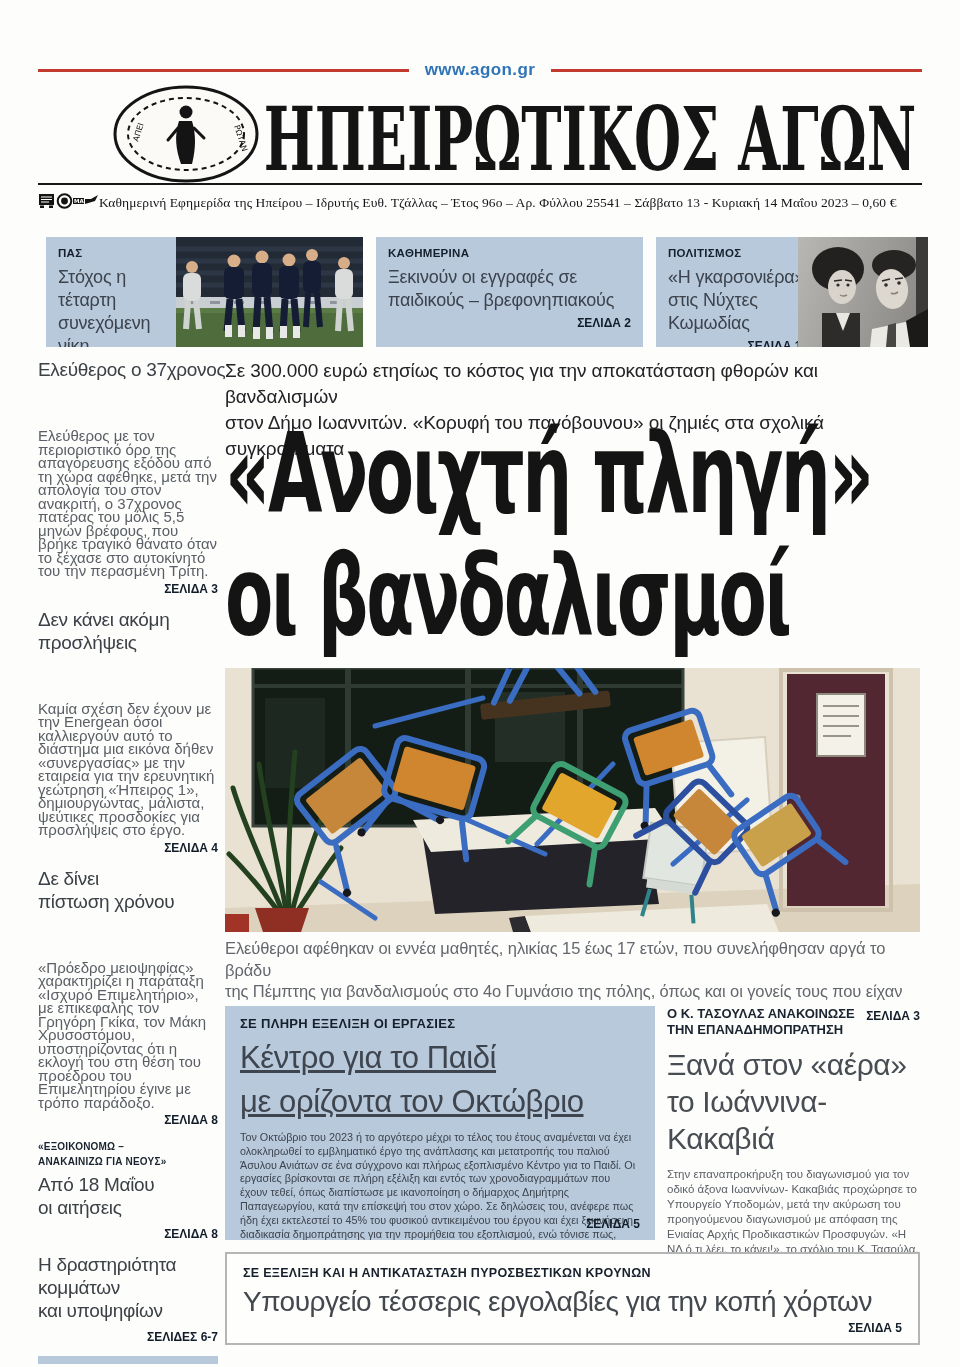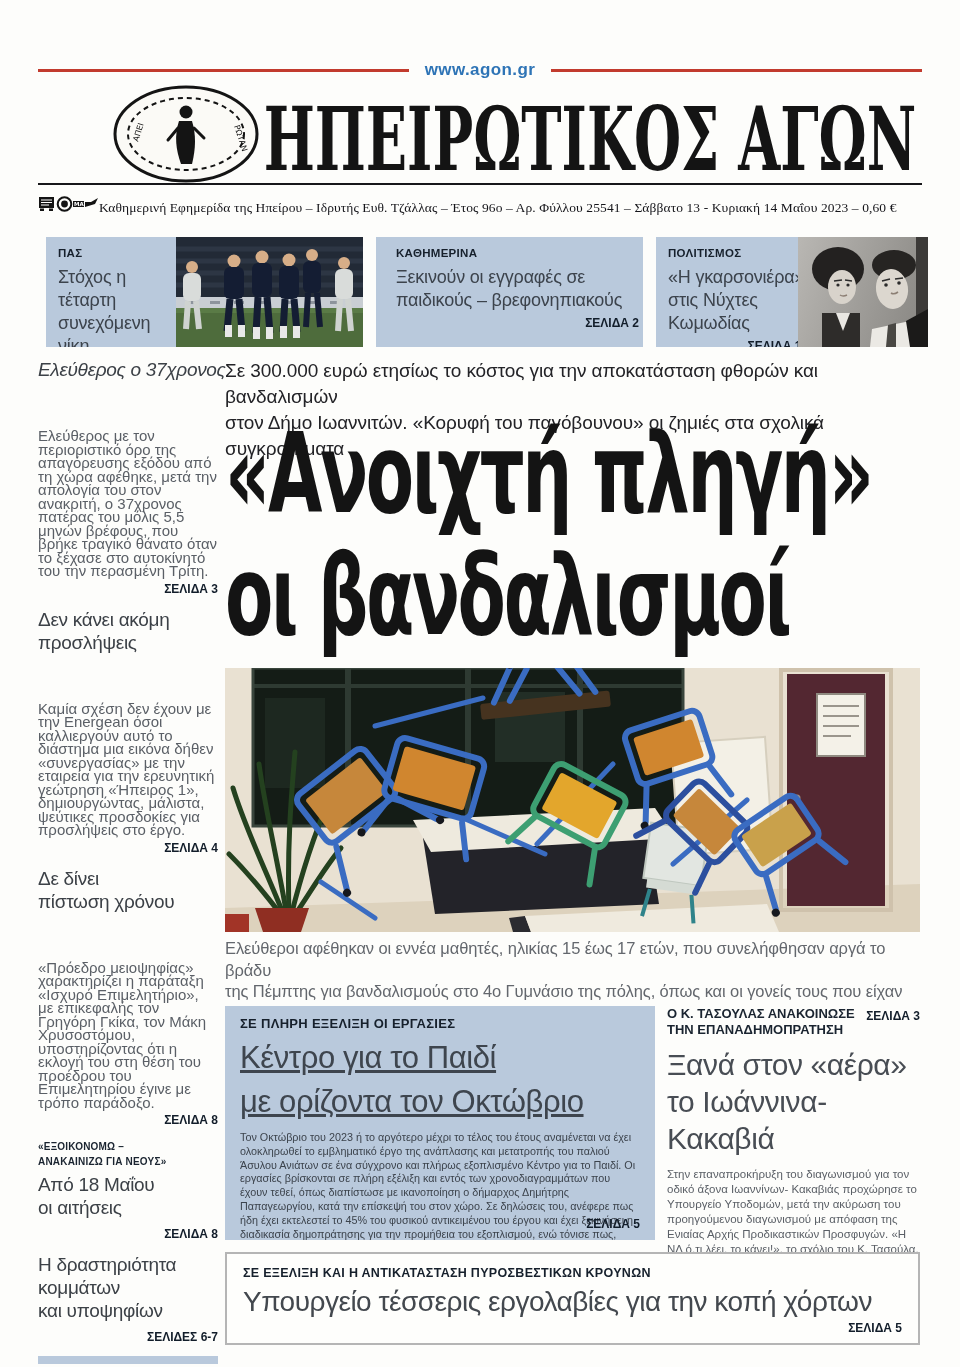--- a/index.html
+++ b/index.html
@@ -11,21 +11,21 @@
   
   .top-rule-row{left:38px;right:38px;top:60px;display:flex;align-items:center;gap:16px;}
   .top-rule{flex:1;height:3px;background:#c23b2e;}
   .site-url{color:#2e74b6;font-weight:bold;font-size:17px;letter-spacing:.4px;}
   .masthead-logo{left:110px;top:84px;}
   .masthead-title-wrap{left:250px;right:30px;top:88px;height:104px;display:flex;
         justify-content:center;align-items:center;}
   .masthead-title{font-family:"DejaVu Serif",serif;font-weight:700;font-size:66px;color:#141414;
         transform:scale(0.82,1.32);letter-spacing:0;white-space:nowrap;}
   .rule-dark{left:38px;right:38px;top:183px;height:2px;background:#17171a;}
-  .dateline-row{left:38px;right:38px;top:190px;height:26px;display:flex;align-items:flex-end;}
+  .dateline-row{left:38px;right:38px;top:190px;height:26px;display:flex;align-items:center;}
   .dateline{font-family:"Liberation Serif",serif;font-size:13.5px;color:#15151a;white-space:nowrap;
         letter-spacing:.1px;}
 
   
   .teaser-row{left:38px;top:237px;width:884px;height:110px;display:flex;gap:13px;padding-left:8px;}
   .teaser{position:relative;background:#b9c9dc;height:110px;overflow:hidden;}
   .teaser-text{position:absolute;left:12px;top:9px;}
   .kicker{font-weight:bold;font-size:11.5px;line-height:14px;color:#16202c;letter-spacing:.3px;}
   .teaser-title{font-size:18px;line-height:23px;color:#3c434c;letter-spacing:-.2px;margin-top:6px;}
   .pageref{font-weight:bold;font-size:12px;line-height:15px;color:#121d2a;text-align:right;}
@@ -167,21 +167,21 @@
               <path d="M132 56 L130 90 M141 56 L144 90" stroke="#141d33" stroke-width="6"></path>
             <circle cx="168" cy="26" r="6" fill="#d7ae88"></circle>
               <rect x="159" y="32" width="18" height="30" rx="6" fill="#d9dcda"></rect>
               <path d="M164 62 L162 94 M172 62 L175 94" stroke="#cfd3d0" stroke-width="6"></path>
           </g>
         </svg>
       </div>
     </div>
 
     <div class="teaser" style="width:267px;">
-      <div class="teaser-text" style="width:243px;margin-left:8px;">
+      <div class="teaser-text" style="width:243px;">
         <div class="kicker">ΚΑΘΗΜΕΡΙΝΑ</div>
         <div class="teaser-title pre">Ξεκινούν οι εγγραφές σε
 παιδικούς – βρεφονηπιακούς</div>
         <div class="pageref">ΣΕΛΙΔΑ 2</div>
       </div>
     </div>
 
     <div class="teaser" style="width:272px;">
       <div class="teaser-text" style="width:140px;">
         <div class="kicker">ΠΟΛΙΤΙΣΜΟΣ</div>
@@ -217,21 +217,21 @@
           <polygon points="90,88 98,86 98,110 88,110" fill="#494743"></polygon>
           <polygon points="108,84 130,72 130,110 112,110" fill="#1b1a19"></polygon>
         </svg>
       </div>
     </div>
   </div>
 
   <div class="abs sidebar">
 
     <div>
-      <div class="sb-title" style="white-space:nowrap;font-style:italic;">Ελεύθερος ο 37χρονος</div>
+      <div class="sb-title" style="white-space:nowrap;">Ελεύθερος ο 37χρονος</div>
       <div class="sb-body">Ελεύθερος με τον περιοριστικό όρο της απαγόρευσης εξόδου από τη χώρα αφέθηκε, μετά την απολογία του στον ανακριτή, ο 37χρονος πατέρας του μόλις 5,5 μηνών βρέφους, που βρήκε τραγικό θάνατο όταν το ξέχασε στο αυτοκίνητό του την περασμένη Τρίτη.</div>
       <div class="sb-page">ΣΕΛΙΔΑ 3</div>
     </div>
 
     <div>
       <div class="sb-title pre">Δεν κάνει ακόμη
 προσλήψεις</div>
       <div class="sb-body">Καμία σχέση δεν έχουν με την Energean όσοι καλλιεργούν αυτό το διάστημα μια εικόνα δήθεν «συνεργασίας» με την εταιρεία για την ερευνητική γεώτρηση «Ήπειρος 1», δημιουργώντας, μάλιστα, ψεύτικες προσδοκίες για προσλήψεις στο έργο.</div>
       <div class="sb-page">ΣΕΛΙΔΑ 4</div>
     </div>

